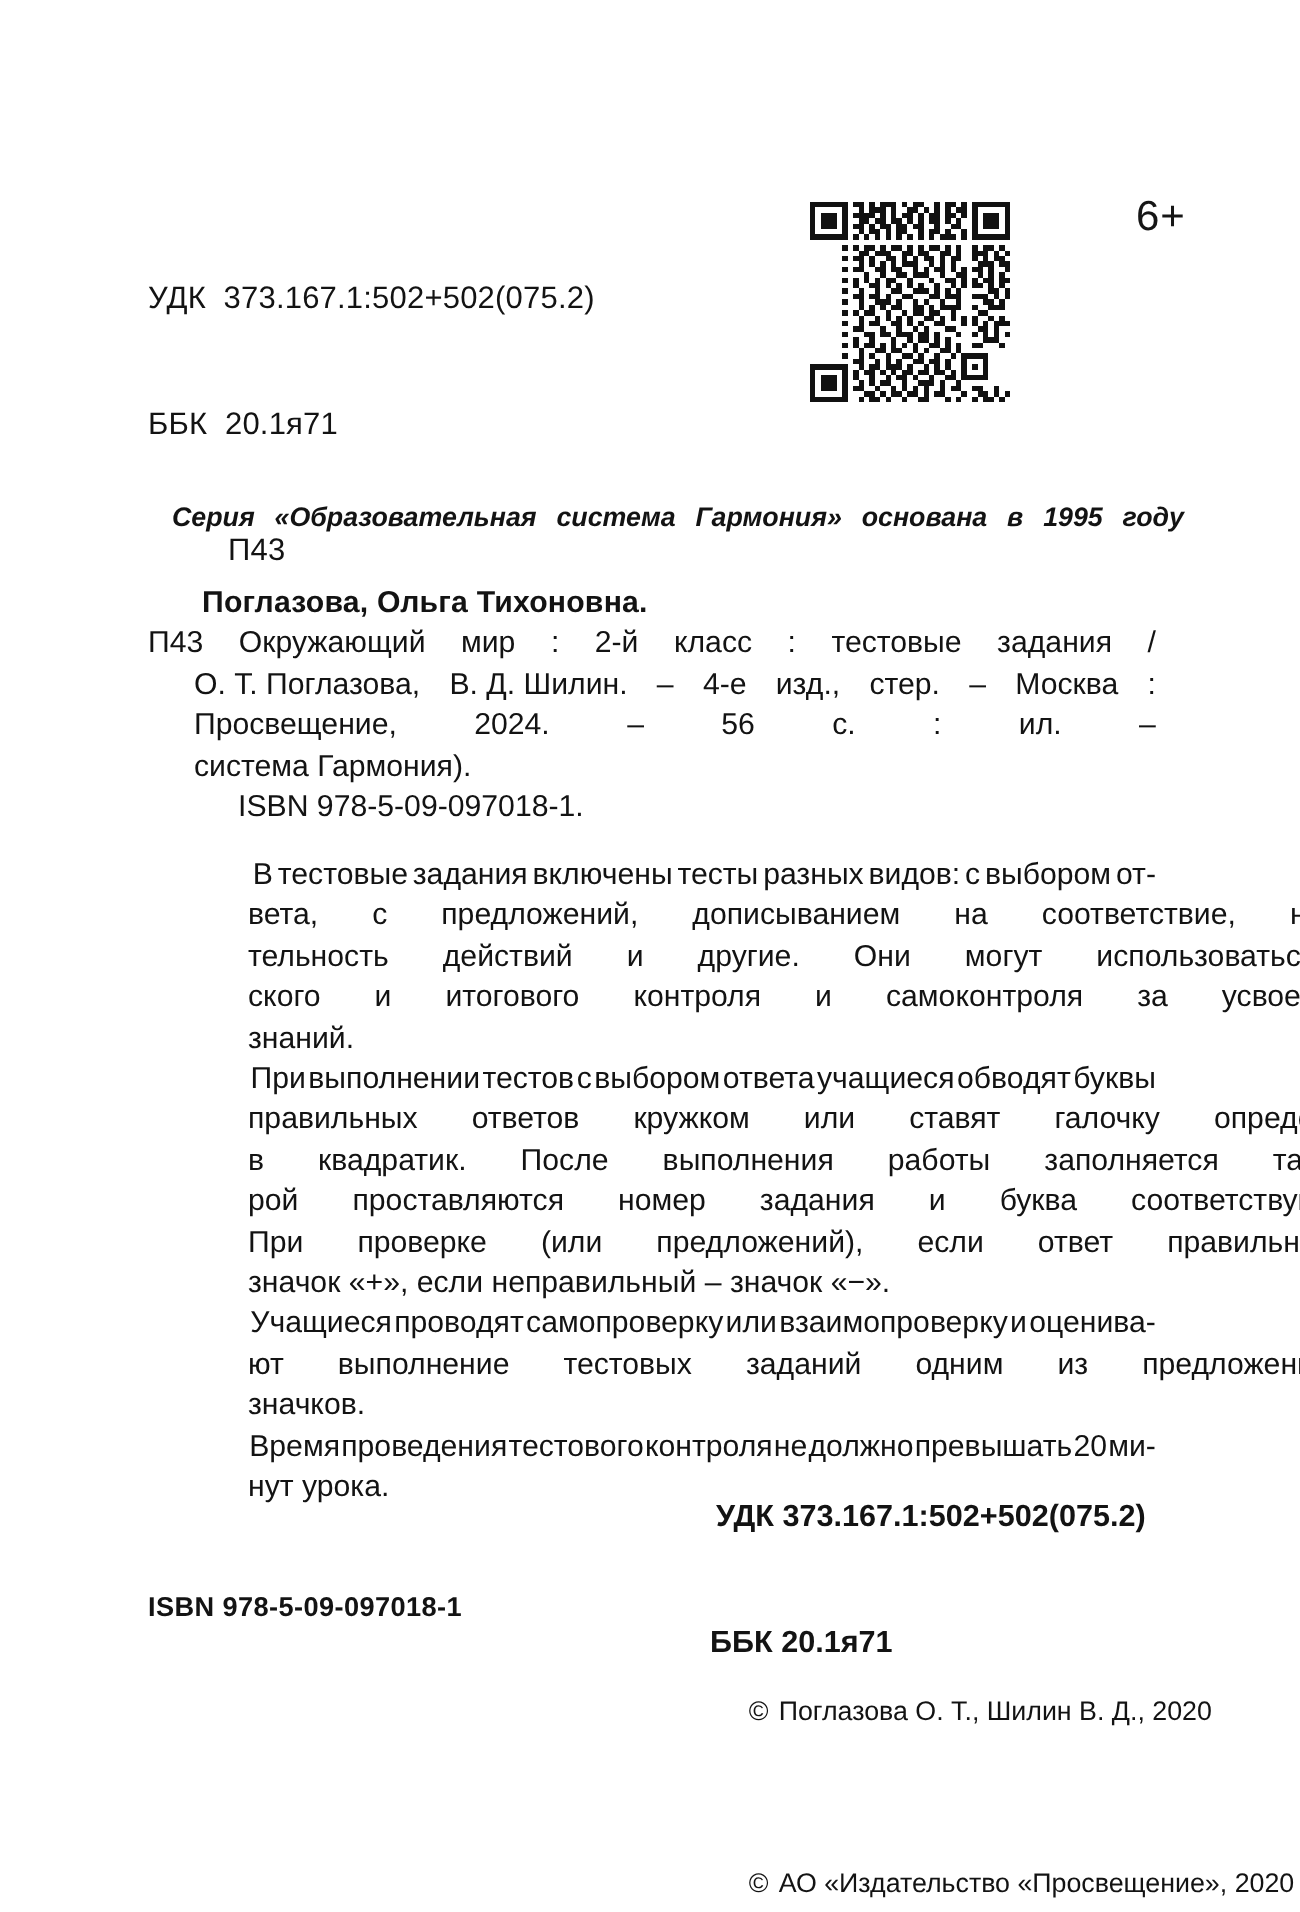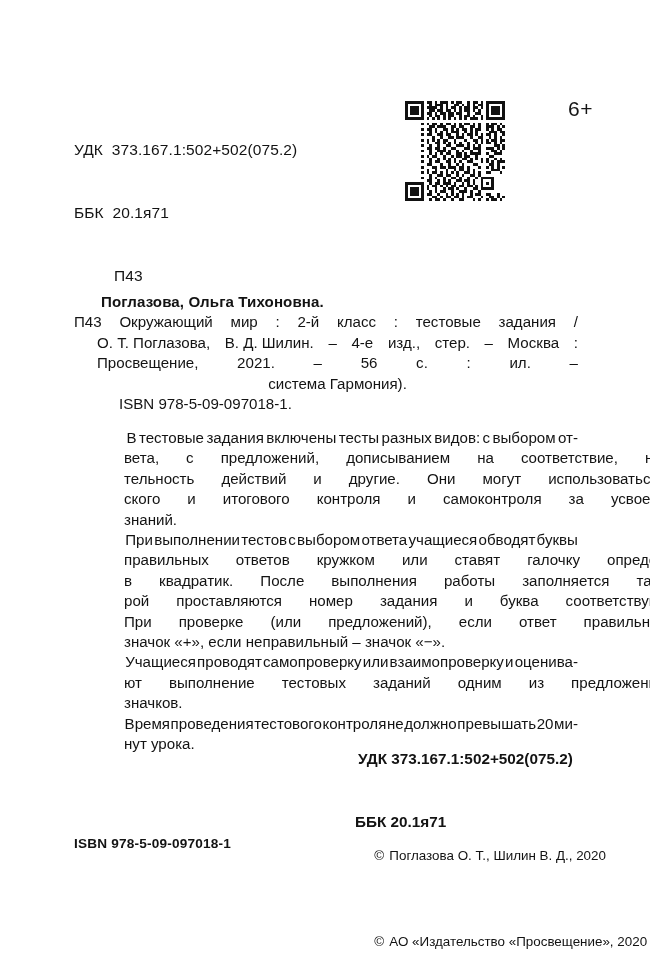--- a/index.html
+++ b/index.html
@@ -78,21 +78,21 @@
     padding-left: 27px;
     letter-spacing: 0.1px;
   }
   .biblio .desc-line {
     display: flex;
     justify-content: space-between;
     white-space: pre;
   }
   .biblio .desc-line.hang { padding-left: 0; }
   .biblio .desc-line.cont { padding-left: 23px; }
-  .biblio .desc-line.last { display: block; padding-left: 23px; text-align: center; }
+  .biblio .desc-line.last { display: block; padding-left: 23px; }
   .biblio .isbn {
     padding-left: 45px;
     white-space: pre;
   }
   .biblio .w { display: inline-block; }
 
   
   .annotation {
     position: absolute;
     left: 97px;
@@ -132,21 +132,20 @@
 
   
   .isbn-footer {
     position: absolute;
     left: 74px;
     top: 796px;
     font-size: 13.6px;
     font-weight: bold;
     letter-spacing: 0.2px;
     white-space: pre;
-    margin-top: 40px;
   }
   .copyright {
     position: absolute;
     left: 352px;
     top: 795px;
     font-size: 13.4px;
     line-height: 17.2px;
     white-space: pre;
   }
   .copyright .crow { display: block; }
@@ -501,20 +500,21 @@
           <rect x="36" y="35" width="1" height="1"></rect>
         <rect x="30" y="36" width="1" height="1"></rect>
           <rect x="32" y="36" width="2" height="1"></rect>
         <rect x="35" y="36" width="1" height="1"></rect>
       </g>
     </svg>
   </div>
 
   <div class="age-rating">6+</div>
 
+  <div class="series-line">Серия «Образовательная система Гармония» основана в 1995 году</div>
 
   <div class="biblio">
     <div class="author">Поглазова, Ольга Тихоновна.</div>
     <div class="desc-line hang">
       <span class="w">П43</span>
       <span class="w">Окружающий</span>
       <span class="w">мир</span>
       <span class="w">:</span>
       <span class="w">2-й</span>
       <span class="w">класс</span>
@@ -529,21 +529,21 @@
       <span class="w">–</span>
       <span class="w">4-е</span>
       <span class="w">изд.,</span>
       <span class="w">стер.</span>
       <span class="w">–</span>
       <span class="w">Москва</span>
       <span class="w">:</span>
     </div>
     <div class="desc-line cont">
       <span class="w">Просвещение,</span>
-      <span class="w">2021.</span>
+      <span class="w">2024.</span>
       <span class="w">–</span>
       <span class="w">56</span>
       <span class="w">с.</span>
       <span class="w">:</span>
       <span class="w">ил.</span>
       <span class="w">–</span>
     </div>
     <div class="desc-line last">система Гармония).</div>
     <div class="isbn">ISBN 978-5-09-097018-1.</div>
   </div>

